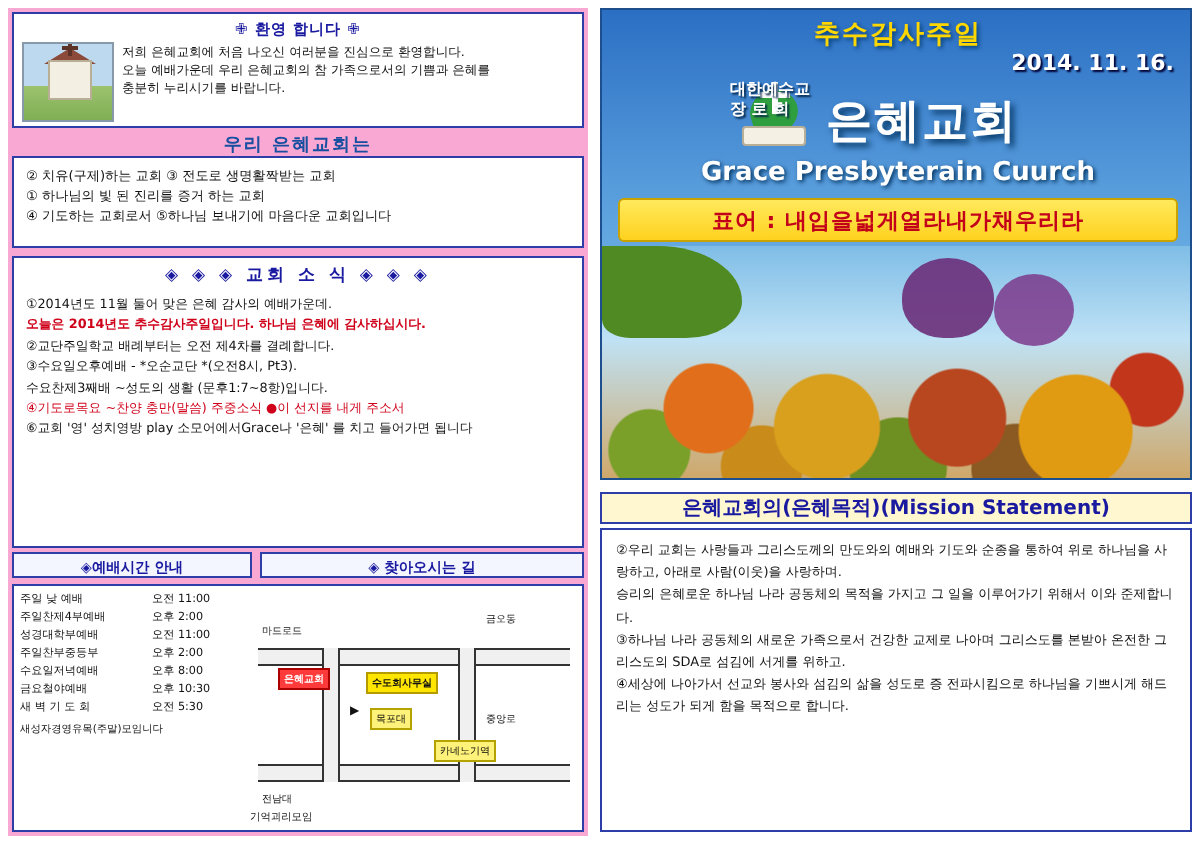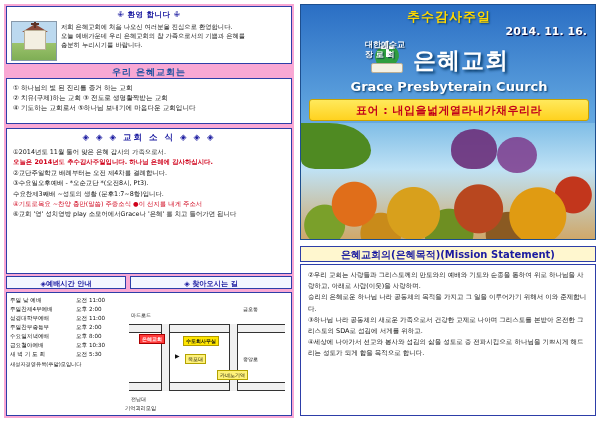--- a/index.html
+++ b/index.html
@@ -214,29 +214,29 @@
       <div class="welcome-text">
         <span class="l">저희 은혜교회에 처음 나오신 여러분을 진심으로 환영합니다.</span>
         <span class="l">오늘 예배가운데 우리 은혜교회의 참 가족으로서의 기쁨과 은혜를</span>
         <span class="l">충분히 누리시기를 바랍니다.</span>
       </div>
     </div>
 
     <div class="we-are">우리 은혜교회는</div>
 
     <div class="creed-box">
+      <div class="creed-line">② 치유(구제)하는 교회      ③ 전도로 생명활짝받는 교회</div>
       <div class="creed-line">① 하나님의 빛 된 진리를 증거 하는 교회</div>
-      <div class="creed-line">② 치유(구제)하는 교회      ③ 전도로 생명활짝받는 교회</div>
       <div class="creed-line">④ 기도하는 교회로서 ⑤하나님 보내기에 마음다운 교회입니다</div>
     </div>
 
     <div class="news-box">
       <div class="news-title">◈ ◈ ◈   교회 소 식   ◈ ◈ ◈</div>
       <div class="news-body">
-        <div class="news-line">①2014년도 11월 둘어 맞은 은혜 감사의 가족으로서.</div>
+        <div class="news-line">①2014년도 11월 둘어 맞은 은혜 감사의 예배가운데.</div>
         <div class="news-line red" style="color:#d0021b;font-weight:bold;">오늘은 2014년도 추수감사주일입니다. 하나님 은혜에 감사하십시다.</div>
         <div class="news-line">②교단주일학교 배례부터는 오전 제4차를 결례합니다.</div>
         <div class="news-line">③수요일오후예배 - *오순교단 *(오전8시, Pt3).</div>
         <div class="news-line">   수요찬제3째배 ~성도의 생활 (문후1:7~8항)입니다.</div>
         <div class="news-line" style="color:#d0021b;">④기도로목요 ~찬양 충만(말씀) 주중소식 ●이 선지를 내게 주소서</div>
         <div class="news-line">⑥교회 '영' 성치영방 play 소모어에서Grace나 '은혜' 를 치고 들어가면 됩니다</div>
       </div>
     </div>
 
     <div class="two-head">

